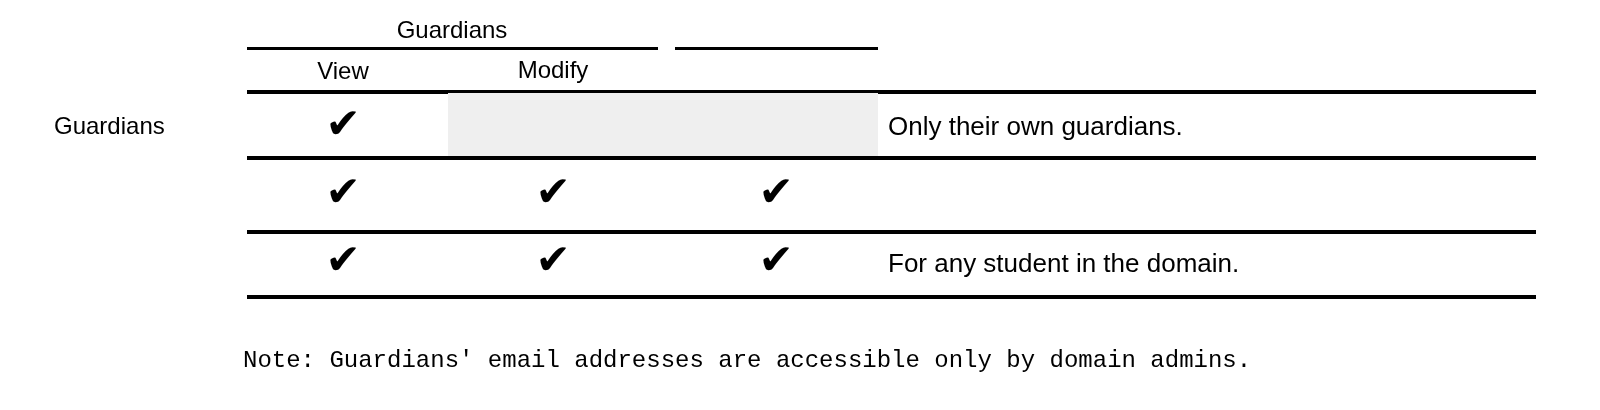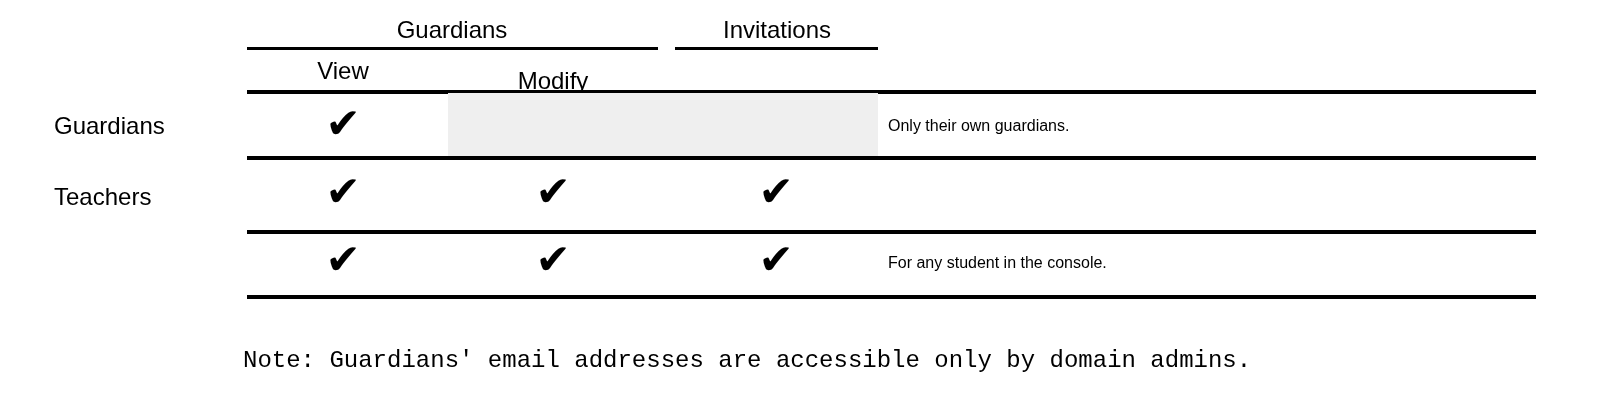--- a/index.html
+++ b/index.html
@@ -47,60 +47,58 @@
     position: absolute;
     font-family: "DejaVu Sans", sans-serif;
     font-size: 42px;
     line-height: 42px;
     transform: translateX(-50%);
     color: #000000;
   }
   .note {
     position: absolute;
     left: 888px;
-    font-size: 16px;
+    font-size: 26px;
     line-height: 32px;
     width: 655px;
     white-space: normal;
   }
   .note-single {
     line-height: 28px;
   }
 </style>
 </head>
 <body>
 
 <div class="page">
 
   <div class="txt centered" style="left:452px; top:16px;">Guardians</div>
-  <div class="txt centered" style="left:777px; top:16px;">Invitations</div>
 
   <div class="rule-thin" style="left:247px; top:47px; width:411px;"></div>
   <div class="rule-thin" style="left:675px; top:47px; width:203px;"></div>
 
   <div class="txt centered" style="left:343px; top:57px;">View</div>
-  <div class="txt centered" style="left:553px; top:67px;">Modify</div>
+  <div class="txt centered" style="left:553px; top:56px;">Modify</div>
 
   <div class="rule" style="left:247px; top:90px; width:1289px;"></div>
 
   <div class="shade"></div>
   <div class="txt" style="left:54px; top:112px;">Guardians</div>
   <div class="check" style="left:343px; top:103px;">✔</div>
   <div class="check" style="left:553px; top:103px;"></div>
   <div class="check" style="left:776px; top:103px;"></div>
   <div class="note note-single" style="top:112px;">Only their own guardians.</div>
   <div class="rule" style="left:247px; top:156px; width:1289px;"></div>
 
-  <div class="txt" style="left:54px; top:183px;">Teachers</div>
   <div class="check" style="left:343px; top:171px;">✔</div>
   <div class="check" style="left:553px; top:171px;">✔</div>
   <div class="check" style="left:776px; top:171px;">✔</div>
   <div class="rule" style="left:247px; top:230px; width:1289px;"></div>
 
   <div class="check" style="left:343px; top:239px;">✔</div>
   <div class="check" style="left:553px; top:239px;">✔</div>
   <div class="check" style="left:776px; top:239px;">✔</div>
-  <div class="note note-single" style="top:249px;">For any student in the console.</div>
+  <div class="note note-single" style="top:249px;">For any student in the domain.</div>
   <div class="rule" style="left:247px; top:295px; width:1289px;"></div>
 
   <div class="txt" style="left:243px; top:347px;font-family:Liberation Mono, monospace;">Note: Guardians' email addresses are accessible only by domain admins.</div>
 
 </div>
 
 </body></html>

